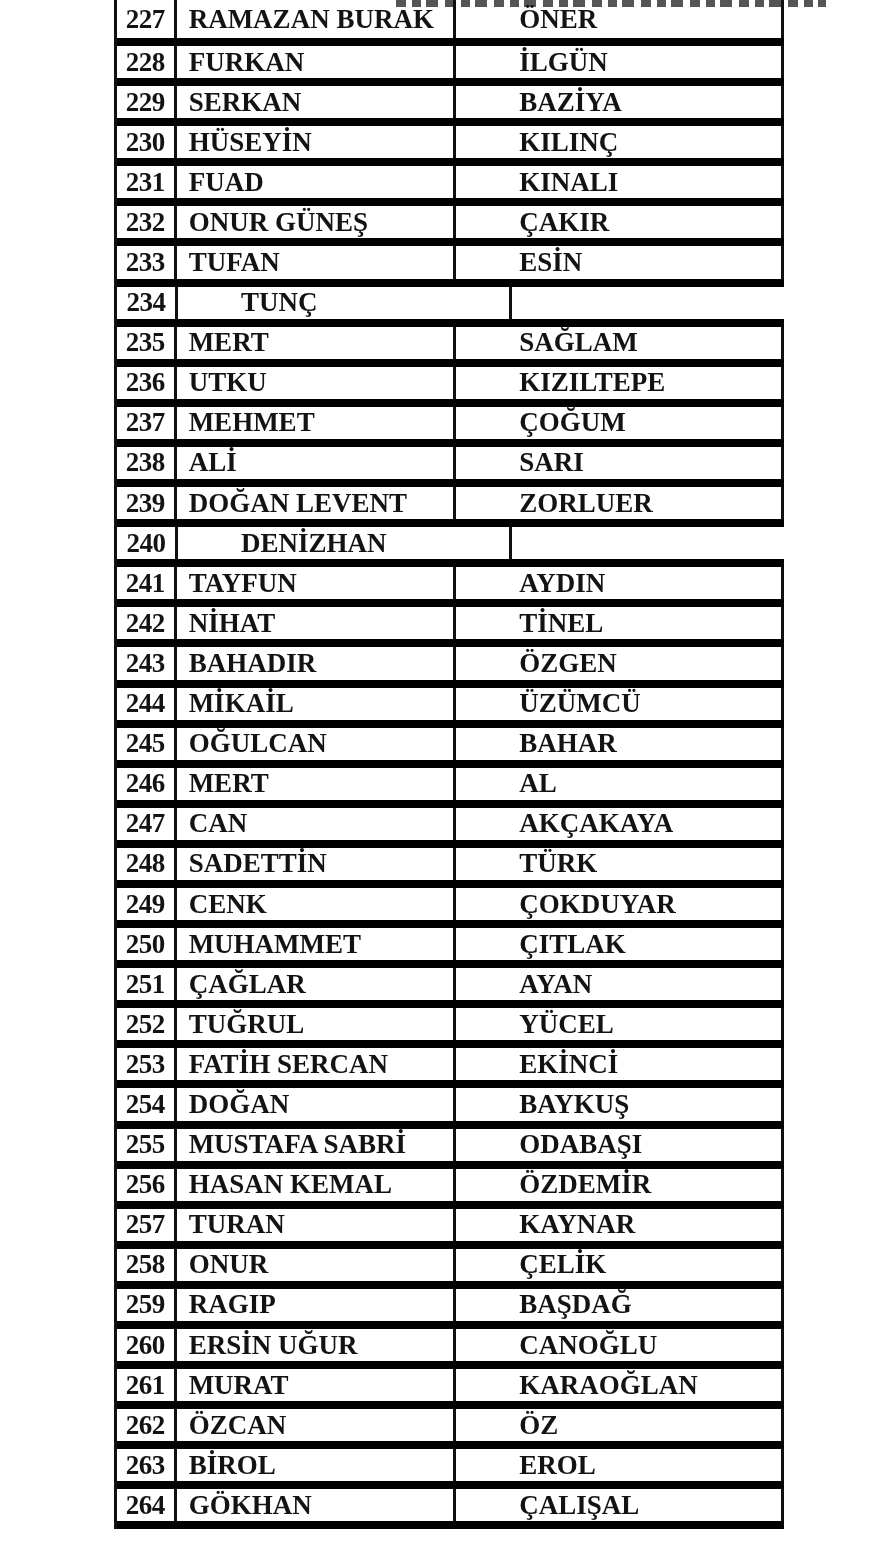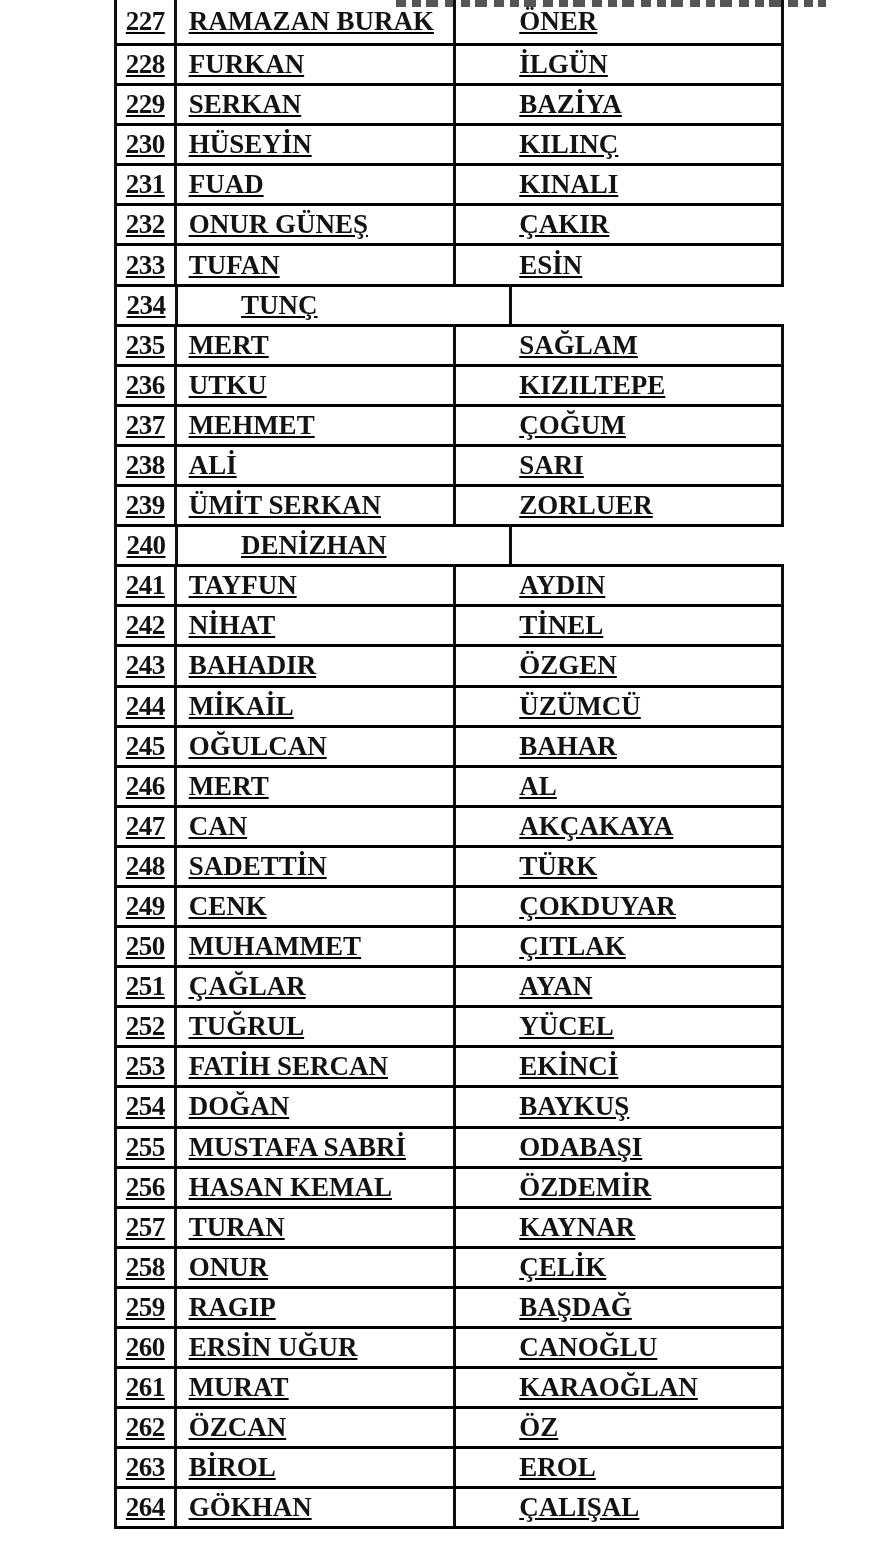--- a/index.html
+++ b/index.html
@@ -38,22 +38,21 @@
     position: absolute;
     left: 114px;
     top: 0;
     width: 667px;
     border-left: 3px solid #101010;
   }
   .t-row {
     display: flex;
     height: 40.1px;
     box-sizing: border-box;
-    border-bottom: 3px solid #000000;
-    text-decoration: underline;
+    border-bottom: 8px solid #000000;
   }
   .t-row.first {
     height: 46px;
   }
   .t-cell {
     box-sizing: border-box;
     border-right: 3px solid #101010;
     display: flex;
     align-items: center;
     font-weight: bold;
@@ -150,21 +149,21 @@
   </div>
 
   <div class="t-row">
     <div class="t-cell c-no">238</div>
     <div class="t-cell c-first">ALİ</div>
     <div class="t-cell c-last">SARI</div>
   </div>
 
   <div class="t-row">
     <div class="t-cell c-no">239</div>
-    <div class="t-cell c-first">ÜMİT SERKAN</div>
+    <div class="t-cell c-first">DOĞAN LEVENT</div>
     <div class="t-cell c-last">ZORLUER</div>
   </div>
 
   <div class="t-row">
     <div class="t-cell c-no">240</div>
     <div class="t-cell c-last">DENİZHAN</div>
   </div>
 
   <div class="t-row">
     <div class="t-cell c-no">241</div>

